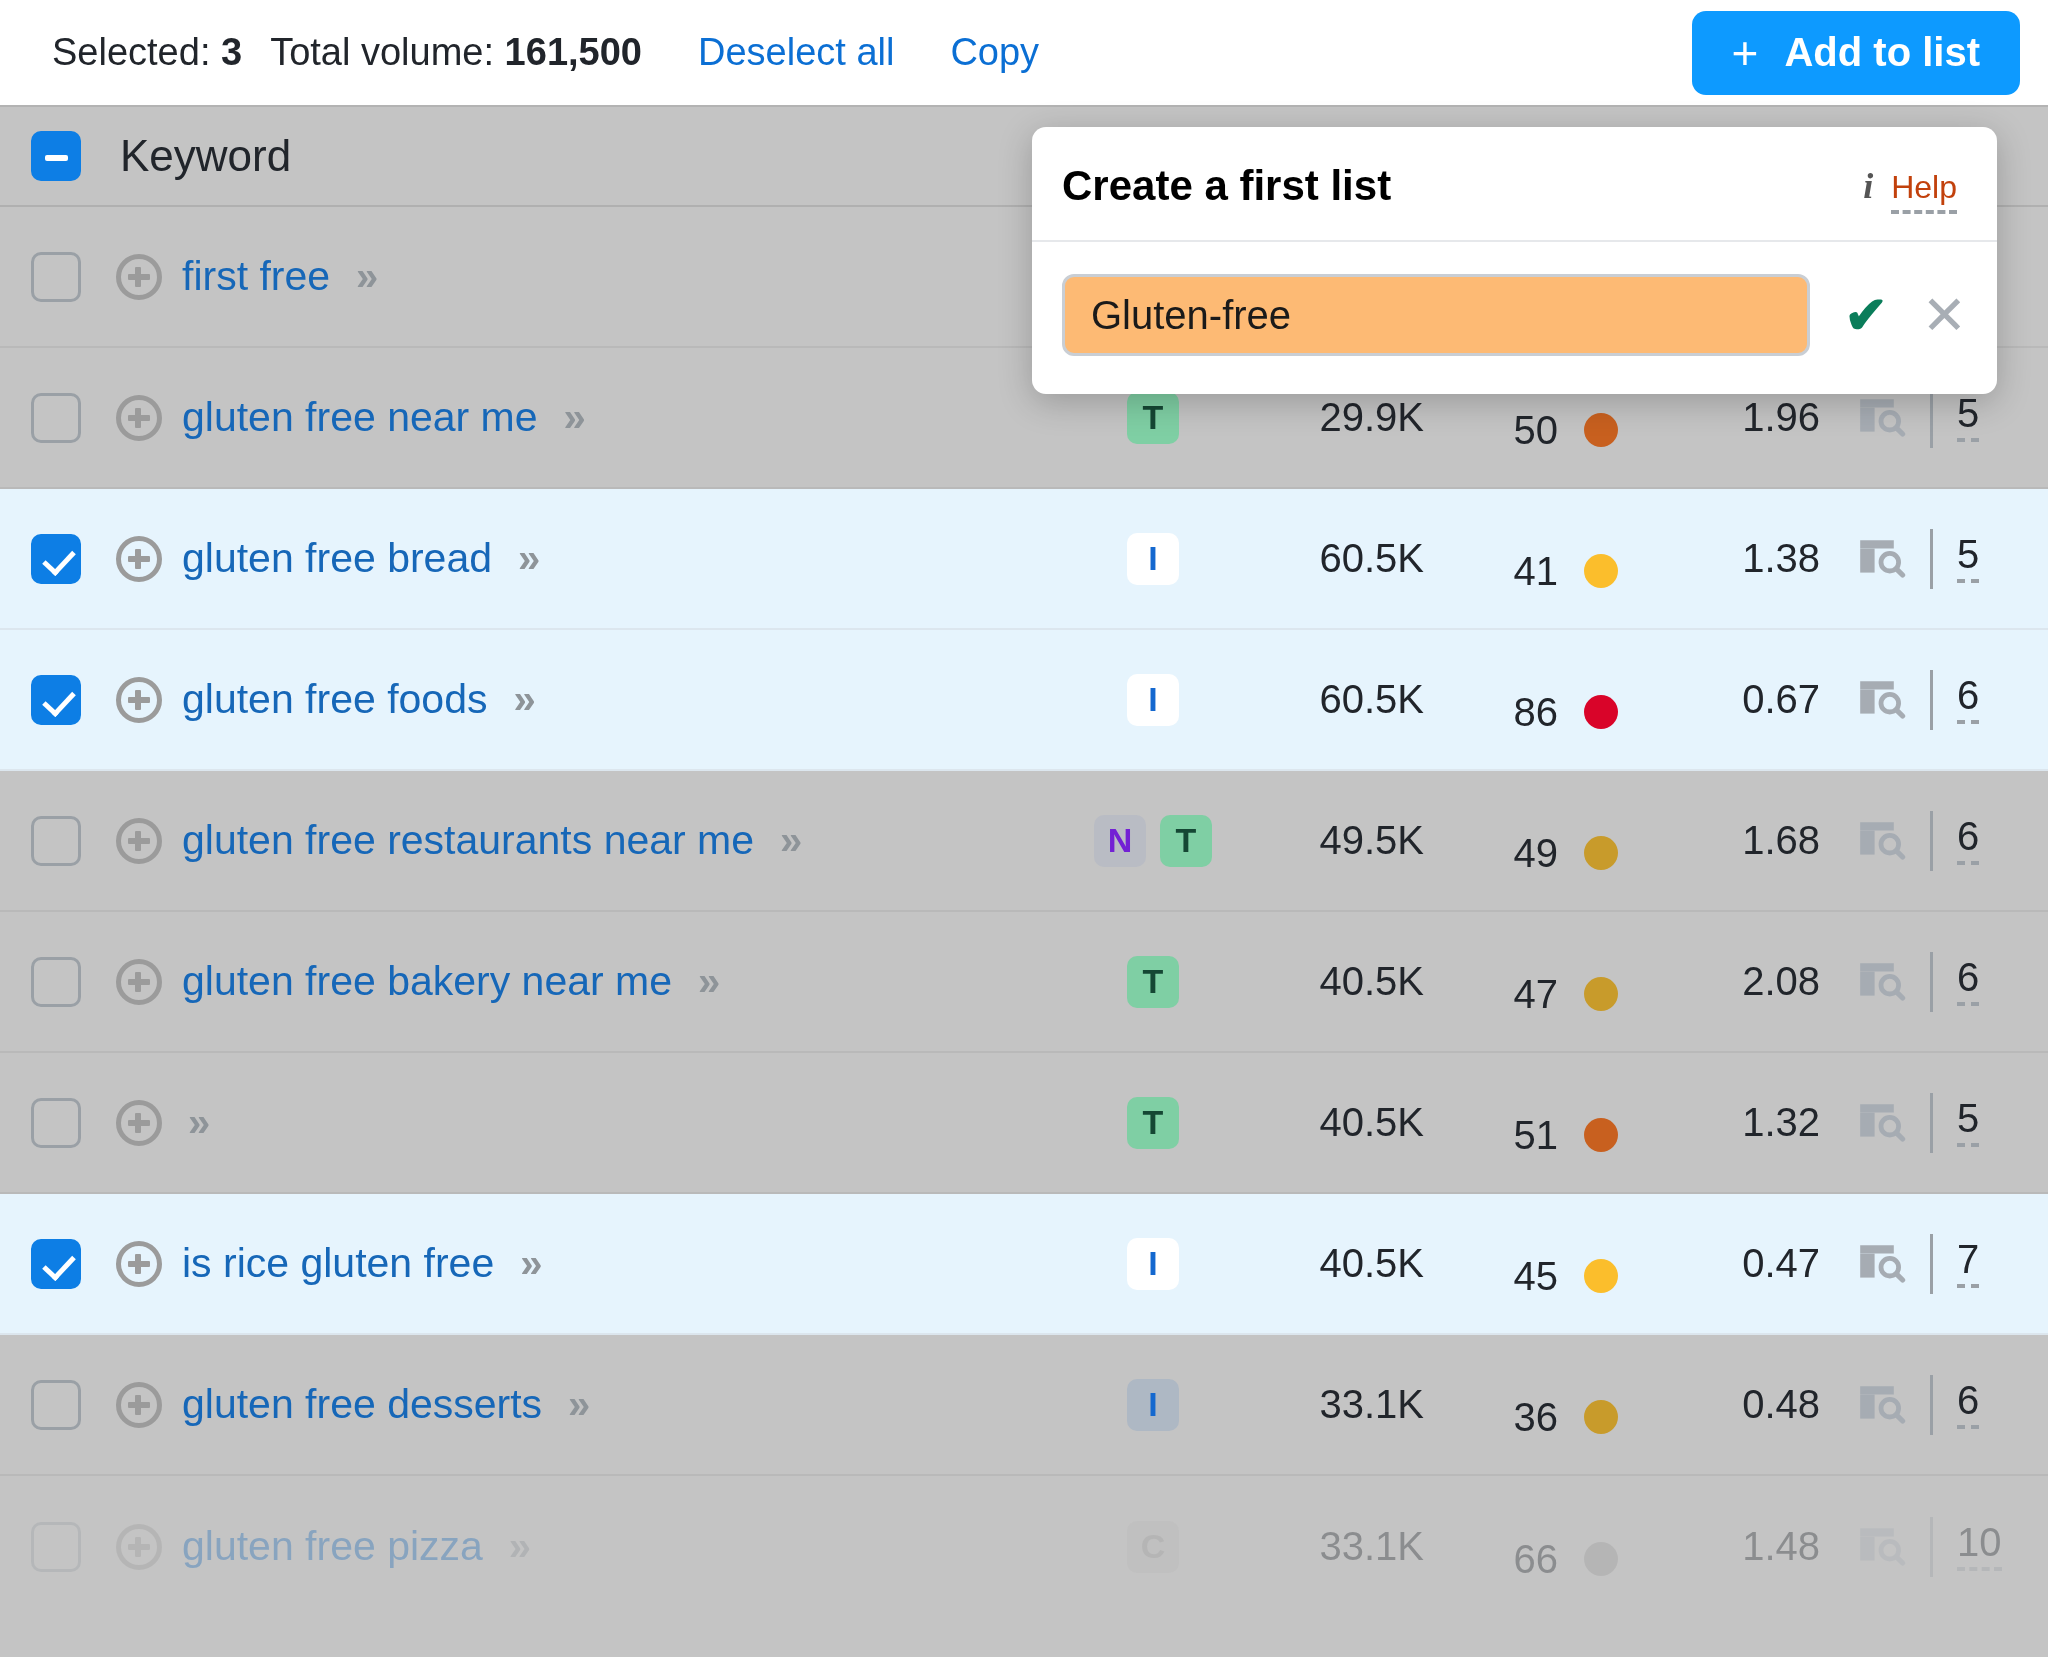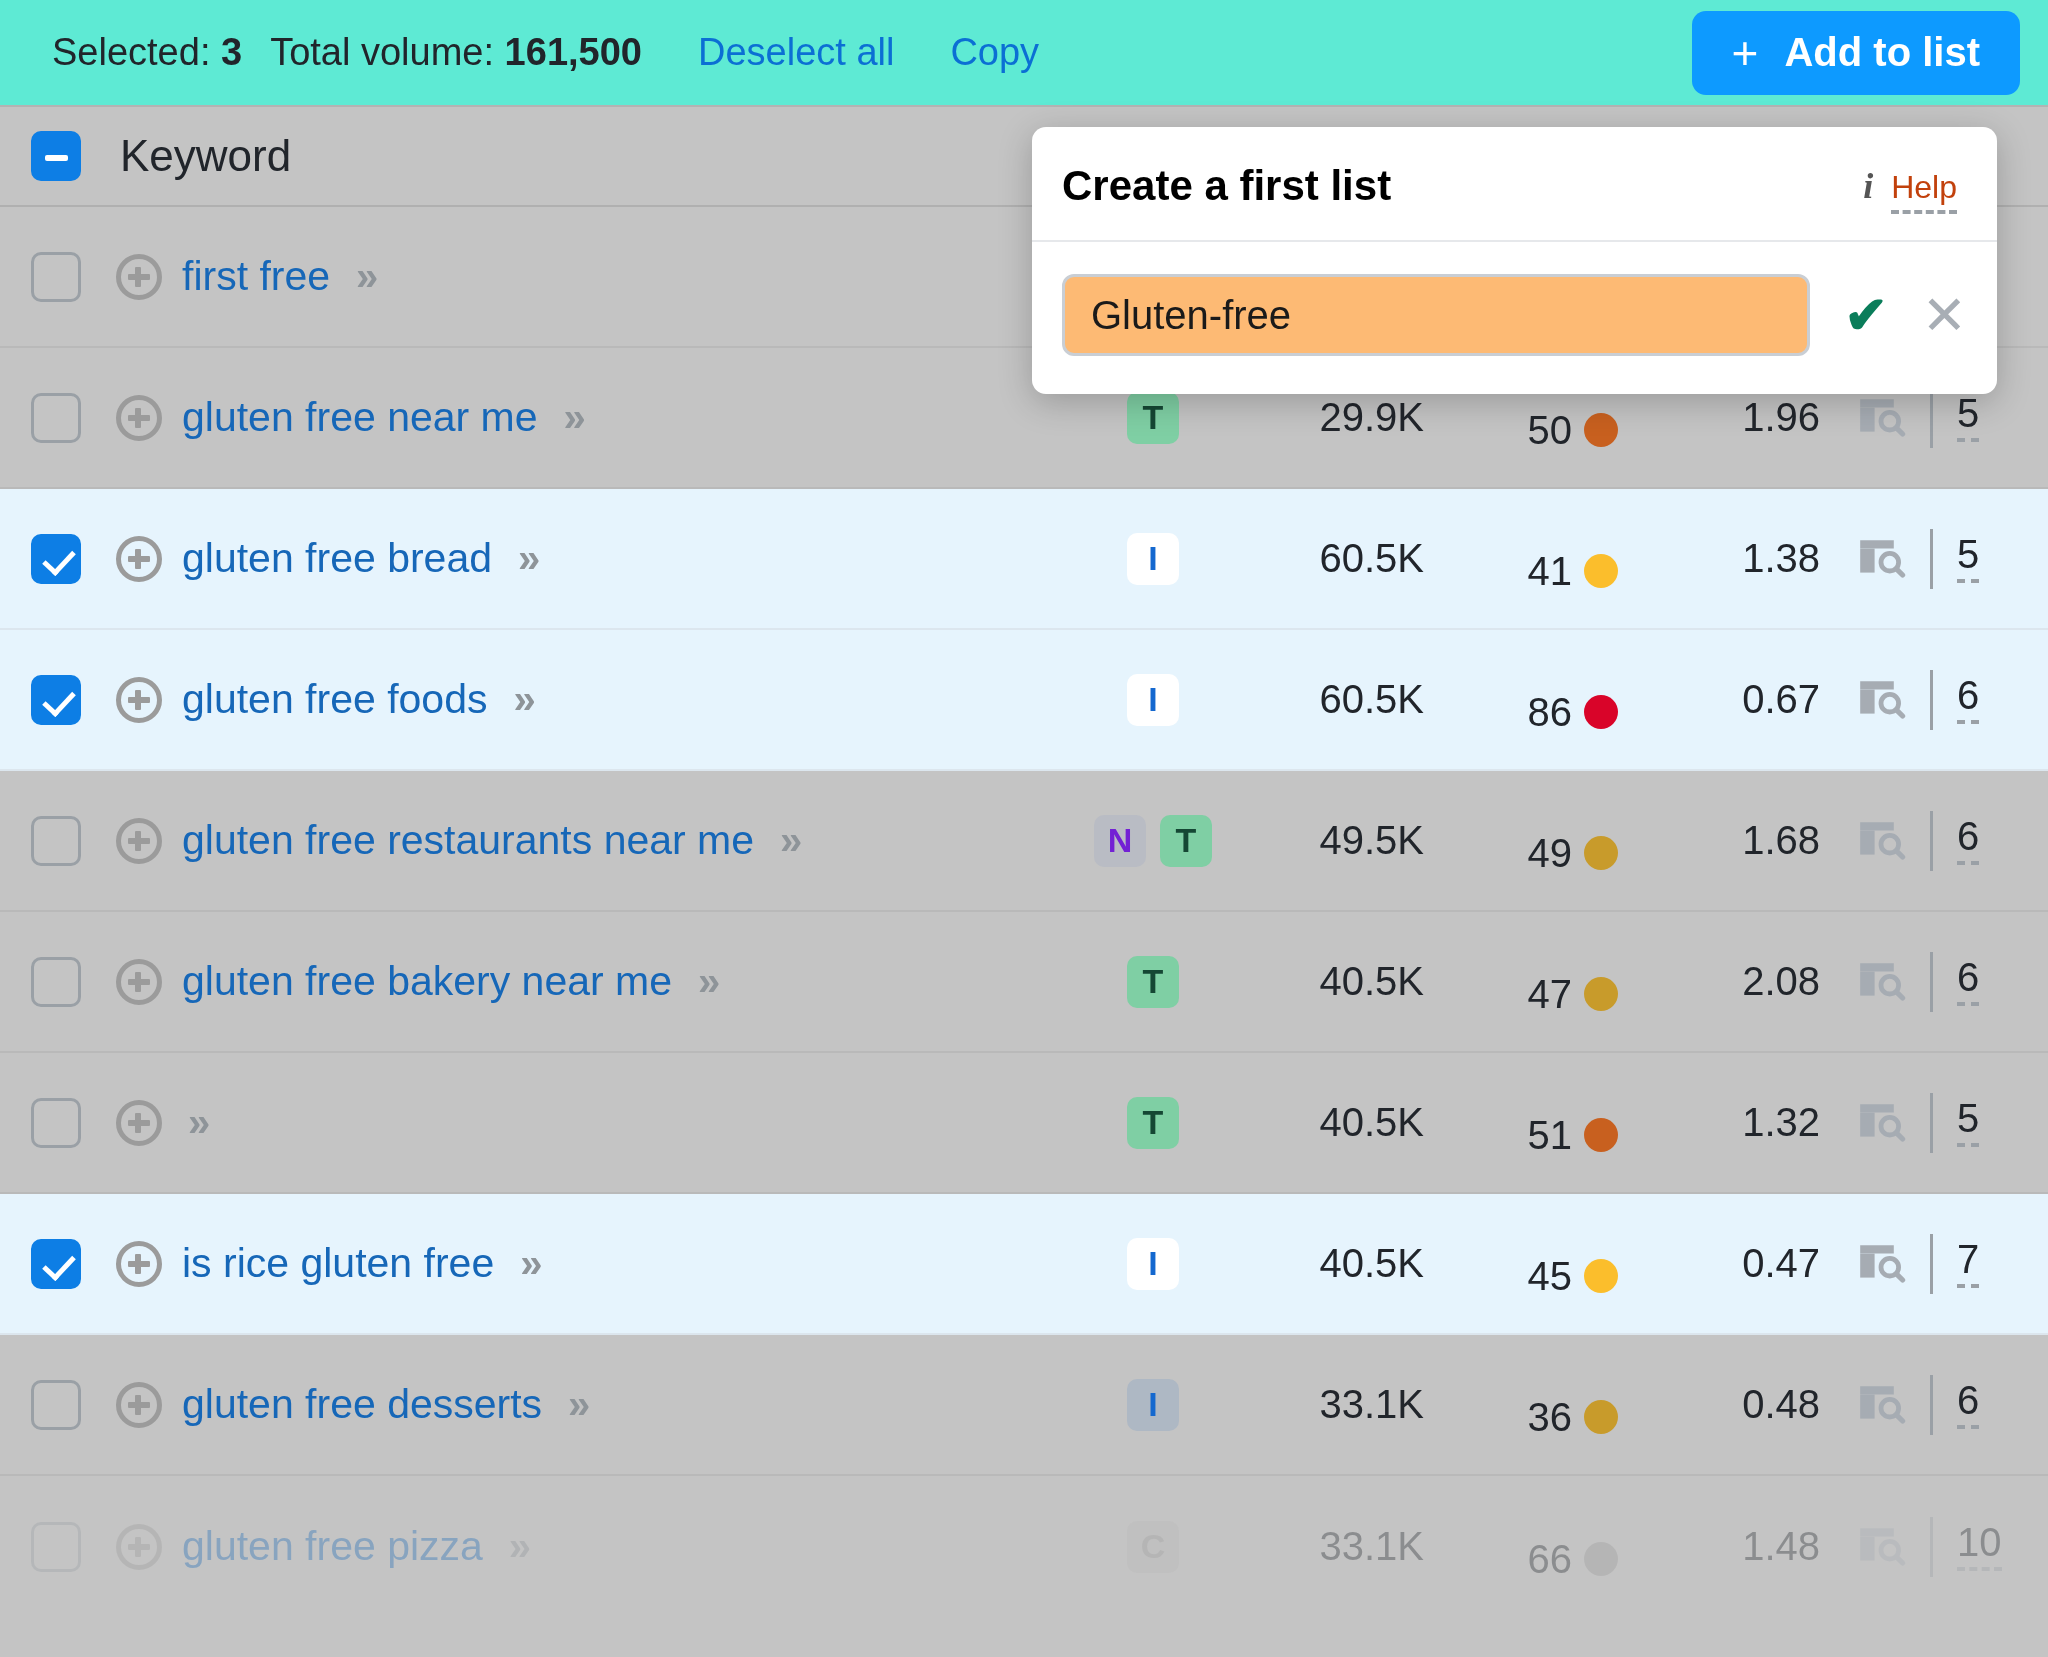--- a/index.html
+++ b/index.html
@@ -8,21 +8,21 @@
     background:#c4c4c4;
     font-family:"Liberation Sans", sans-serif;
     color:#21252b;
     overflow:hidden;
     position:relative;
   }
 
   
   .toolbar{
     height:105px;
-    background:#5eead4;
+    background:#ffffff;
     display:flex;
     align-items:center;
     padding:0 0 0 52px;
     box-sizing:border-box;
     position:relative;
     z-index:2;
   }
   .tb-text{font-size:38px;color:#21252b;white-space:nowrap;}
   .tb-text b{font-weight:700;}
   .tb-gap{width:28px;}
@@ -64,21 +64,21 @@
     background:#c4c4c4;
     border-bottom:2px solid #b0b0b0;
   }
   .row.sel{background:#e6f4fd;border-bottom:2px solid #dce6ee;}
   .row.faded{opacity:.34;border-bottom:none;}
 
   .c-check{width:112px;display:flex;justify-content:center;align-items:center;flex:none;}
   .c-kw{flex:1;display:flex;align-items:center;gap:20px;min-width:0;padding-left:4px;}
   .c-intent{width:150px;flex:none;display:flex;align-items:center;justify-content:center;gap:14px;}
   .c-vol{width:230px;flex:none;text-align:right;font-size:40px;padding-right:34px;box-sizing:border-box;}
-  .c-kd{width:190px;flex:none;display:flex;align-items:center;justify-content:flex-end;gap:12px;padding-right:30px;box-sizing:border-box;font-size:40px;margin-top:25px;}
+  .c-kd{width:190px;flex:none;display:flex;align-items:center;justify-content:flex-end;gap:26px;padding-right:30px;box-sizing:border-box;font-size:40px;margin-top:25px;}
   .c-cpc{width:200px;flex:none;text-align:right;font-size:40px;padding-right:28px;box-sizing:border-box;}
   .c-serp{width:200px;flex:none;display:flex;align-items:center;gap:24px;padding-left:8px;box-sizing:border-box;}
 
   
   .cb{
     width:50px;height:50px;border-radius:10px;
     border:3px solid #9aa0a6;background:transparent;
     box-sizing:border-box;cursor:pointer;
   }
   .cb.on{background:#0d7ee5;border-color:#0d7ee5;position:relative;}

